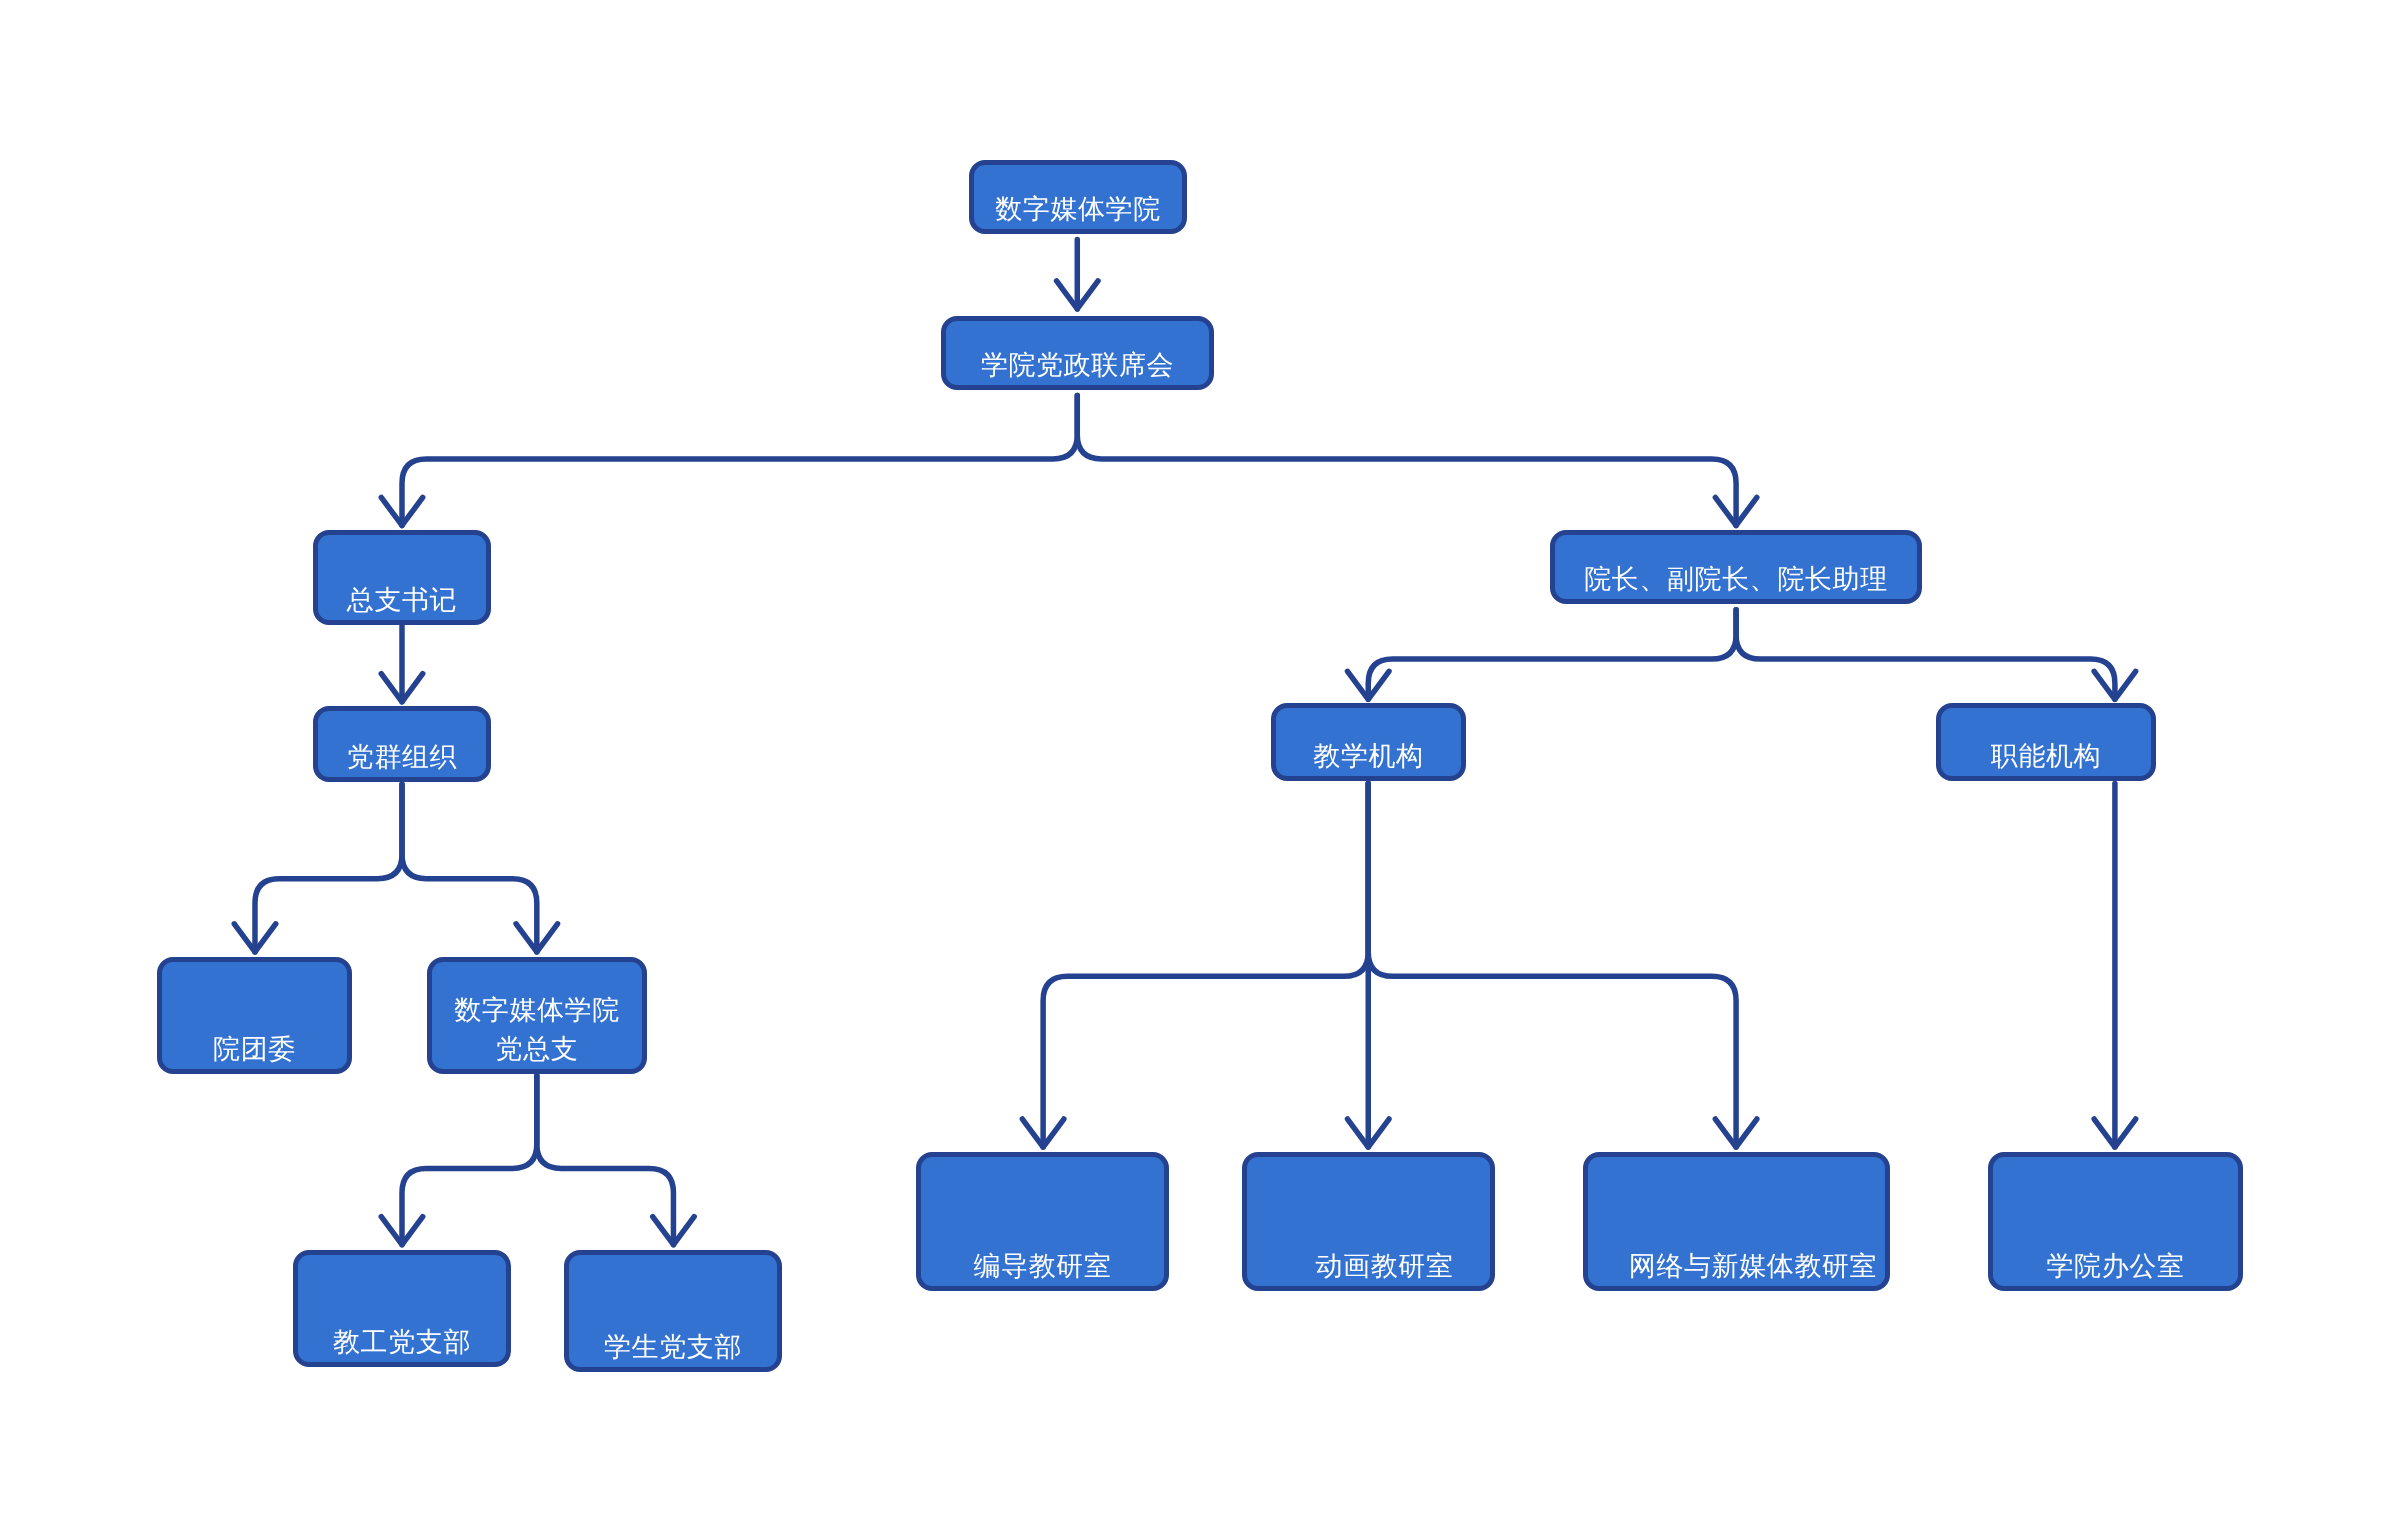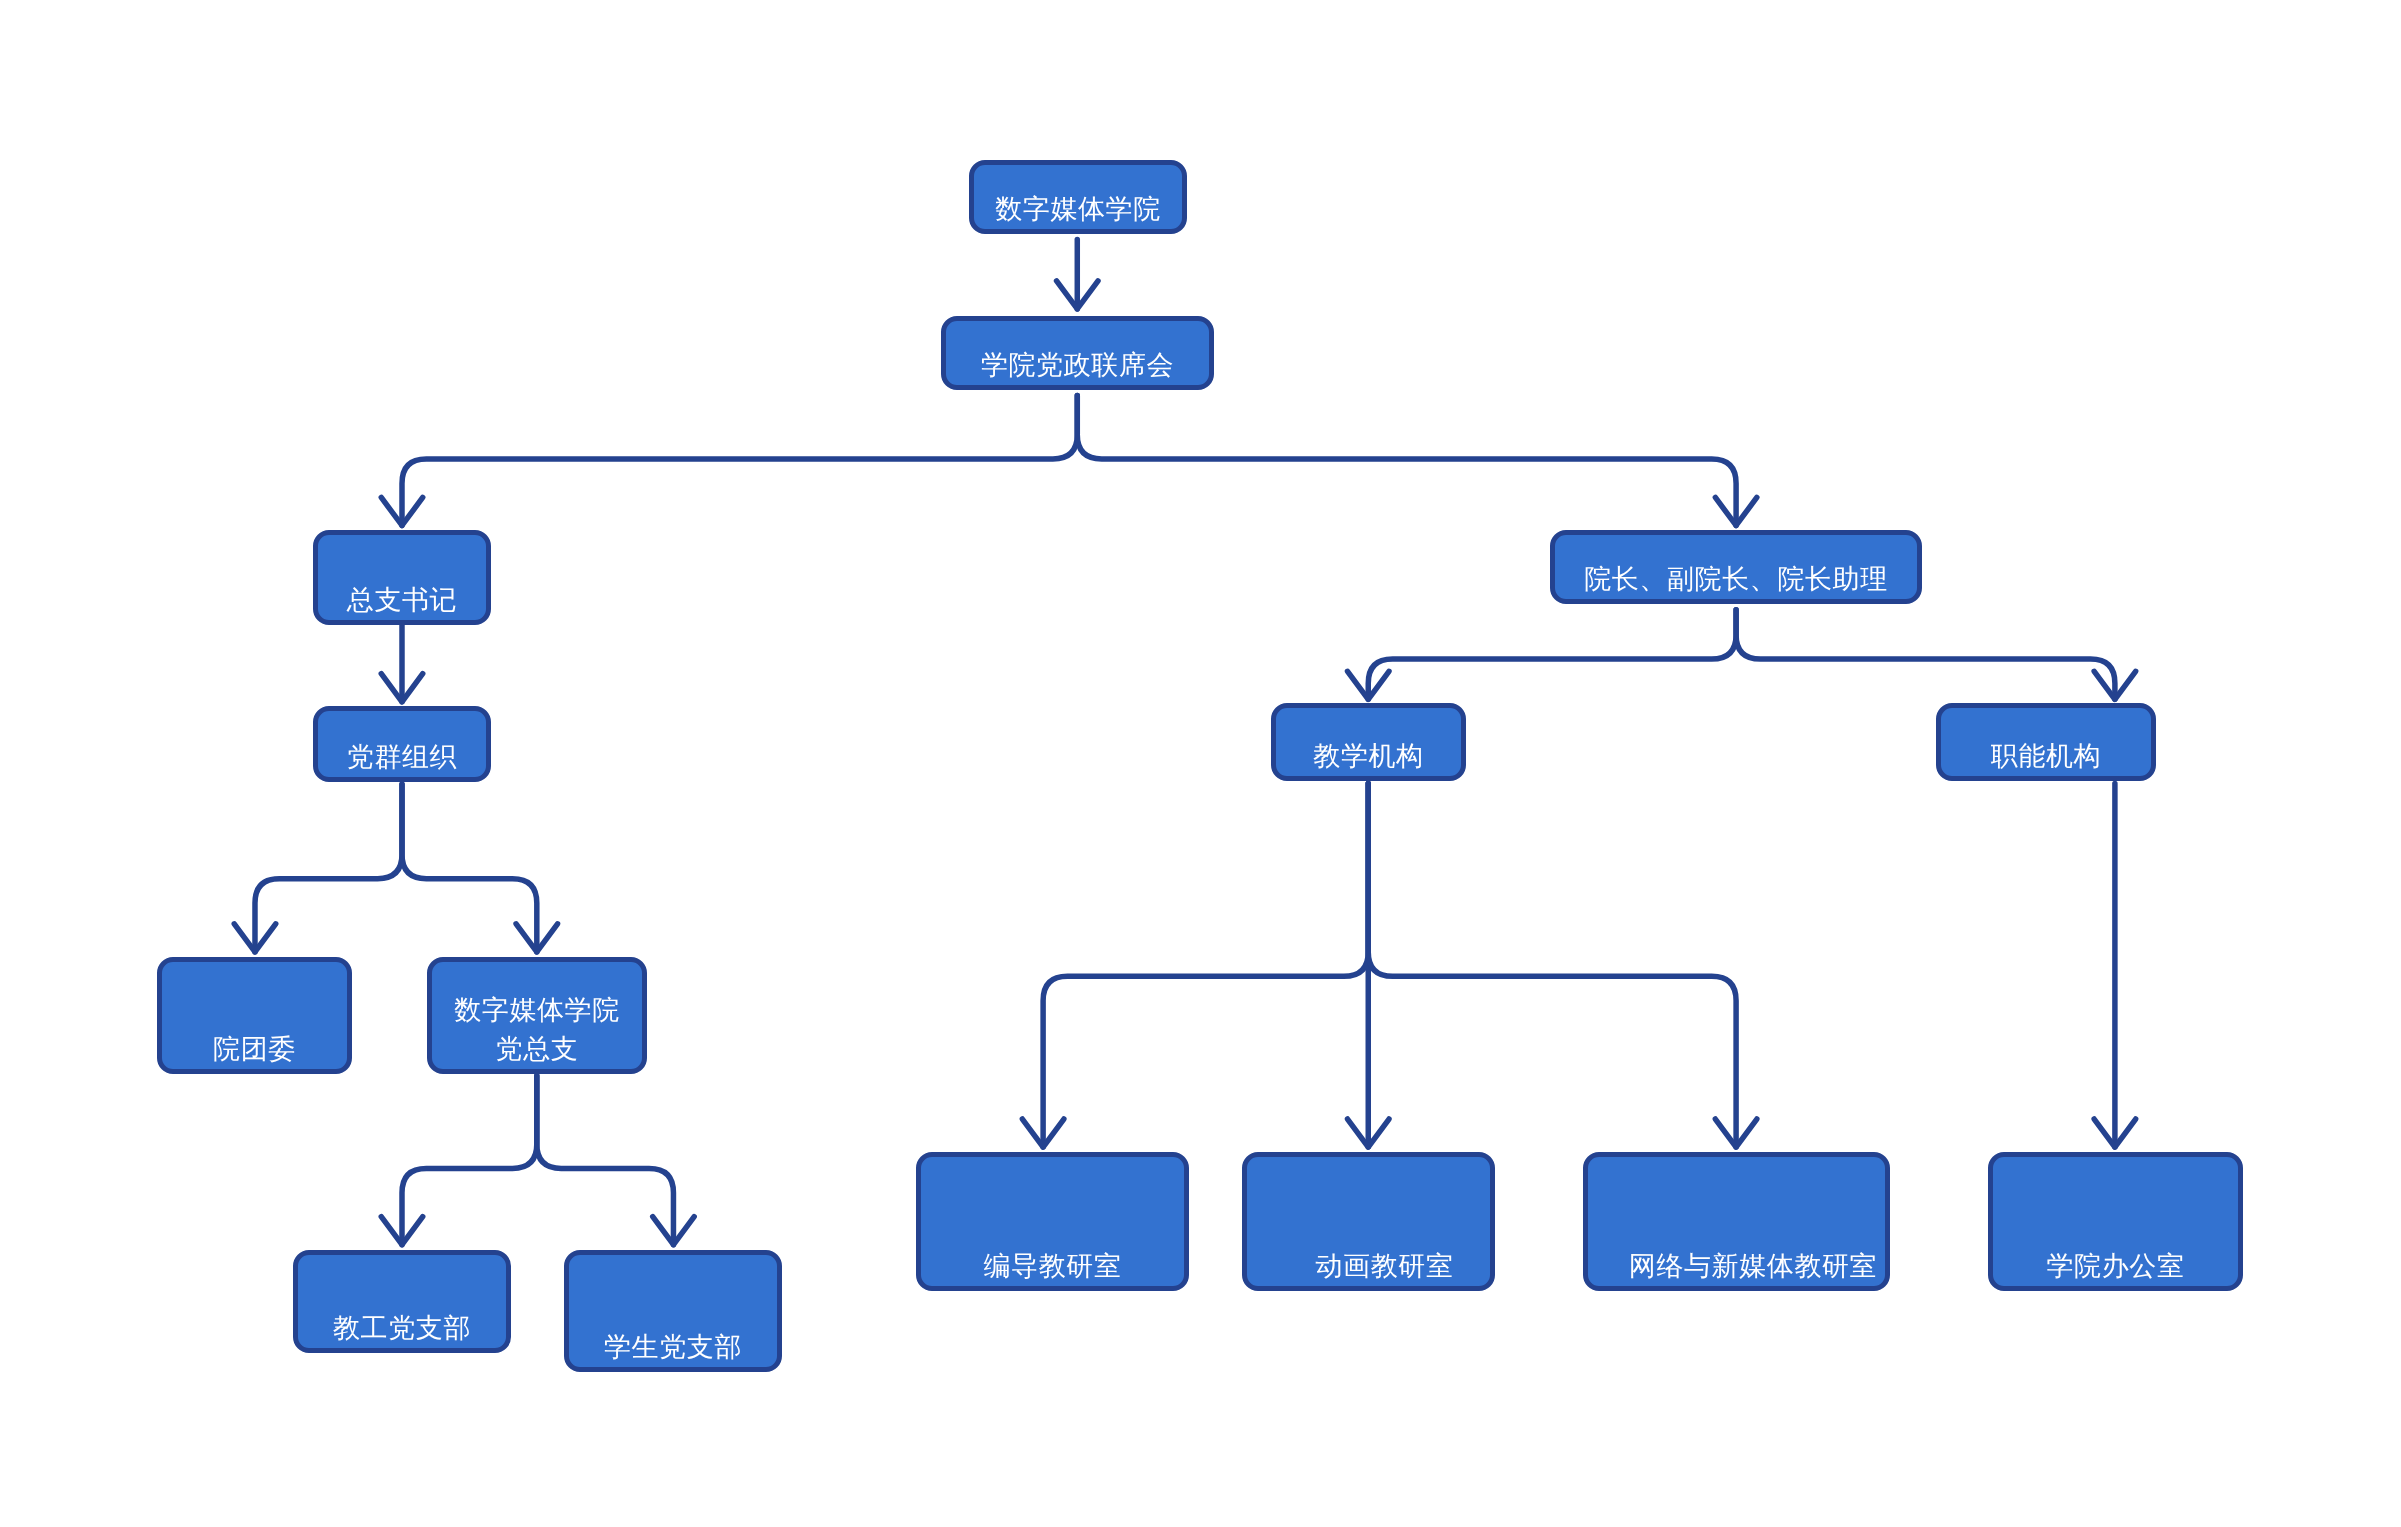--- a/index.html
+++ b/index.html
@@ -48,23 +48,23 @@
   }
   .n-college      { left: 969px; top: 160px;  width: 218px; height: 74px; }
   .n-joint        { left: 941px; top: 316px;  width: 273px; height: 74px; }
   .n-secretary    { left: 313px;  top: 530px;  width: 178px; height: 95px; }
   .n-deans        { left: 1550px; top: 530px;  width: 372px; height: 74px; }
   .n-party-mass   { left: 313px;  top: 706px; width: 178px; height: 76px; }
   .n-teaching     { left: 1271px; top: 703px; width: 195px; height: 78px; }
   .n-functional   { left: 1936px; top: 703px; width: 220px; height: 78px; }
   .n-youth        { left: 157px;  top: 957px; width: 195px; height: 117px; }
   .n-party-branch { left: 427px;  top: 957px; width: 220px; height: 117px; }
-  .n-faculty      { left: 293px;  top: 1250px; width: 218px; height: 103px; }
+  .n-faculty      { left: 293px;  top: 1250px; width: 218px; height: 117px; }
   .n-student      { left: 564px;  top: 1250px; width: 218px; height: 122px; }
-  .n-directing    { left: 916px; top: 1152px; width: 273px; height: 139px; }
+  .n-directing    { left: 916px; top: 1152px; width: 253px; height: 139px; }
   .n-animation    { left: 1242px; top: 1152px; width: 253px; height: 139px; padding-left: 32px; }
   .n-network      { left: 1583px; top: 1152px; width: 307px; height: 139px; padding-left: 33px; }
   .n-office       { left: 1988px; top: 1152px; width: 255px; height: 139px; }
 </style>
 </head>
 <body>
 
 <div class="canvas">
 
   <svg class="connectors" viewBox="0 0 3936 2504" xmlns="http://www.w3.org/2000/svg">

